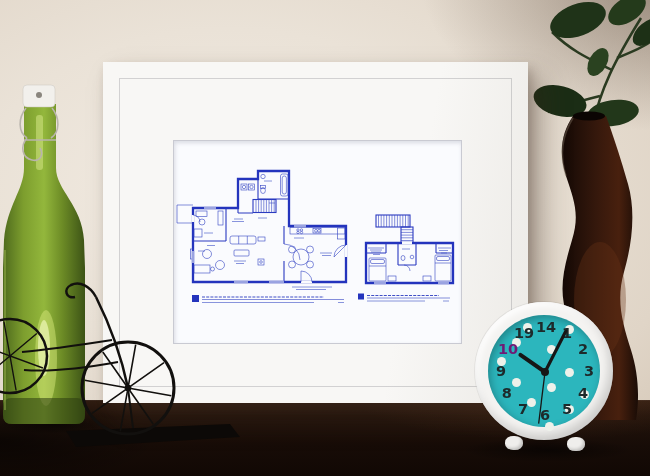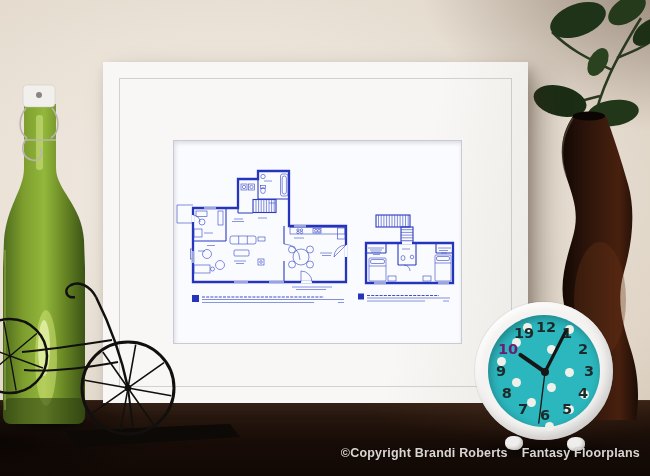--- a/index.html
+++ b/index.html
@@ -291,38 +291,35 @@
         <div class="clock-dot" style="left: 23.5px; top: 22.5px; background: rgb(238, 241, 234);"></div>
         <div class="clock-dot" style="left: 58.5px; top: 29.5px; background: rgb(238, 241, 234);"></div>
         <div class="clock-dot" style="left: 8.5px; top: 41.5px; background: rgb(238, 241, 234);"></div>
         <div class="clock-dot" style="left: 76.5px; top: 52.5px; background: rgb(238, 241, 234);"></div>
         <div class="clock-dot" style="left: 23.5px; top: 62.5px; background: rgb(238, 241, 234);"></div>
         <div class="clock-dot" style="left: 58.5px; top: 67.5px; background: rgb(238, 241, 234);"></div>
         <div class="clock-dot" style="left: 91.5px; top: 74.5px; background: rgb(238, 241, 234);"></div>
         <div class="clock-dot" style="left: 38.5px; top: 82.5px; background: rgb(238, 241, 234);"></div>
         <div class="clock-dot" style="left: 76.5px; top: 89.5px; background: rgb(238, 241, 234);"></div>
         <div class="clock-dot" style="left: 56.5px; top: 106.5px; background: rgb(238, 241, 234);"></div>
-        <div class="clock-num" style="left: 48px; top: 4px; color: rgb(29, 42, 43);">12</div>
+        <div class="clock-num" style="left: 48px; top: 4px; color: rgb(29, 42, 43);">14</div>
         <div class="clock-num" style="left: 70px; top: 9.89488px; color: rgb(29, 42, 43);">1</div>
         <div class="clock-num" style="left: 86.1051px; top: 26px; color: rgb(29, 42, 43);">2</div>
         <div class="clock-num" style="left: 92px; top: 48px; color: rgb(29, 42, 43);">3</div>
         <div class="clock-num" style="left: 86.1051px; top: 70px; color: rgb(29, 42, 43);">4</div>
         <div class="clock-num" style="left: 70px; top: 86.1051px; color: rgb(29, 42, 43);">5</div>
         <div class="clock-num" style="left: 48px; top: 92px; color: rgb(29, 42, 43);">6</div>
         <div class="clock-num" style="left: 26px; top: 86.1051px; color: rgb(29, 42, 43);">7</div>
         <div class="clock-num" style="left: 9.89488px; top: 70px; color: rgb(29, 42, 43);">8</div>
         <div class="clock-num" style="left: 4px; top: 48px; color: rgb(29, 42, 43);">9</div>
         <div class="clock-num" style="left: 9.89488px; top: 26px; color: #701a75;">10</div>
         <div class="clock-num" style="left: 26px; top: 9.89488px; color: rgb(29, 42, 43);">19</div>
       </div>
     <svg class="hands" width="140" height="152" viewBox="0 0 140 152">
       <line x1="70" y1="70" x2="45.42543867133024" y2="52.79270690946862" stroke-width="4" stroke-linecap="round" stroke="#161616"></line>
       <line x1="70" y1="70" x2="90.88356298801915" y2="29.01369988733508" stroke-width="3.2" stroke-linecap="round" stroke="#161616"></line>
       <line x1="70" y1="70" x2="63.66279414293232" y2="121.61239988534874" stroke-width="1.3" stroke="#161616"></line>
       <circle cx="70" cy="70" r="4" fill="#161616"></circle>
     </svg>
   </div>
 
-  <div class="copyright">
-    <span>©Copyright Brandi Roberts</span><span class="brand">Fantasy Floorplans</span>
-  </div>
 
 </div>
 
 </body></html>

